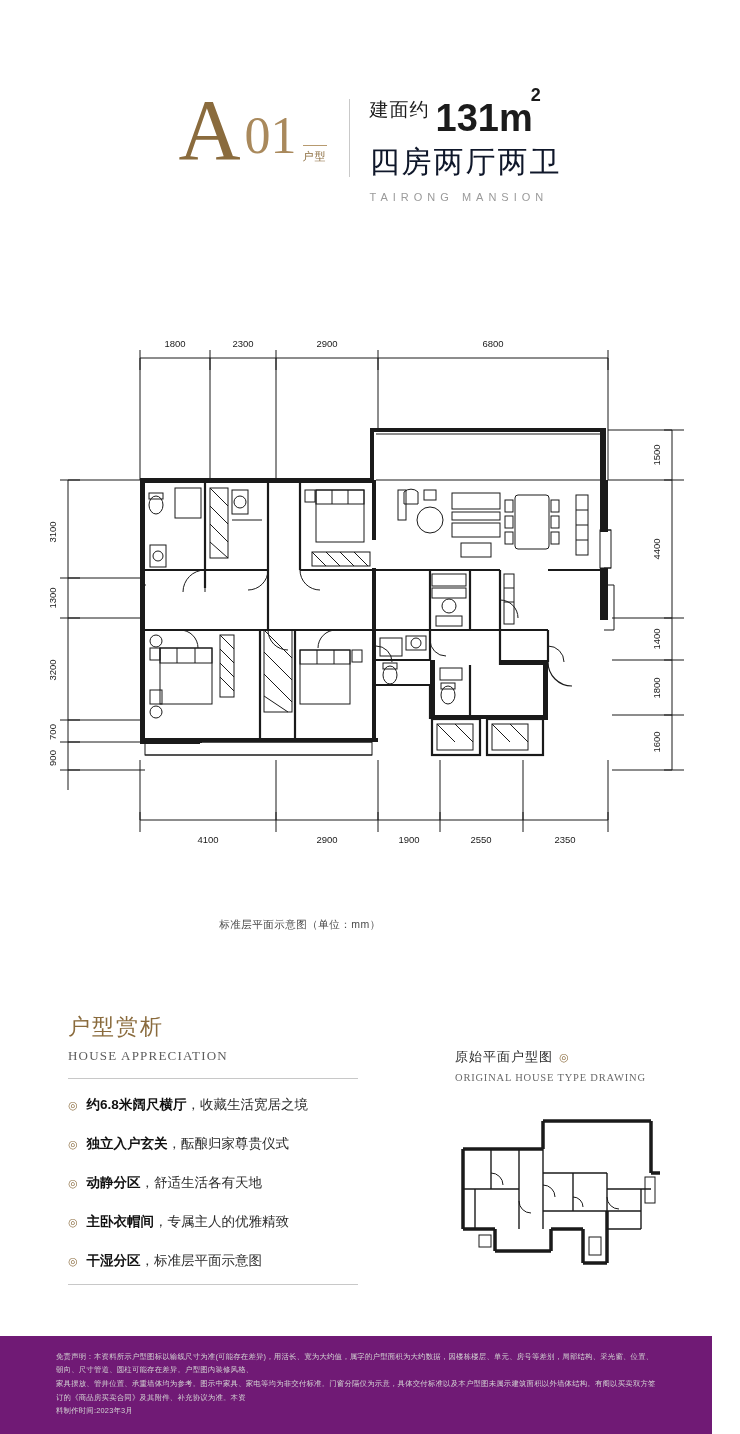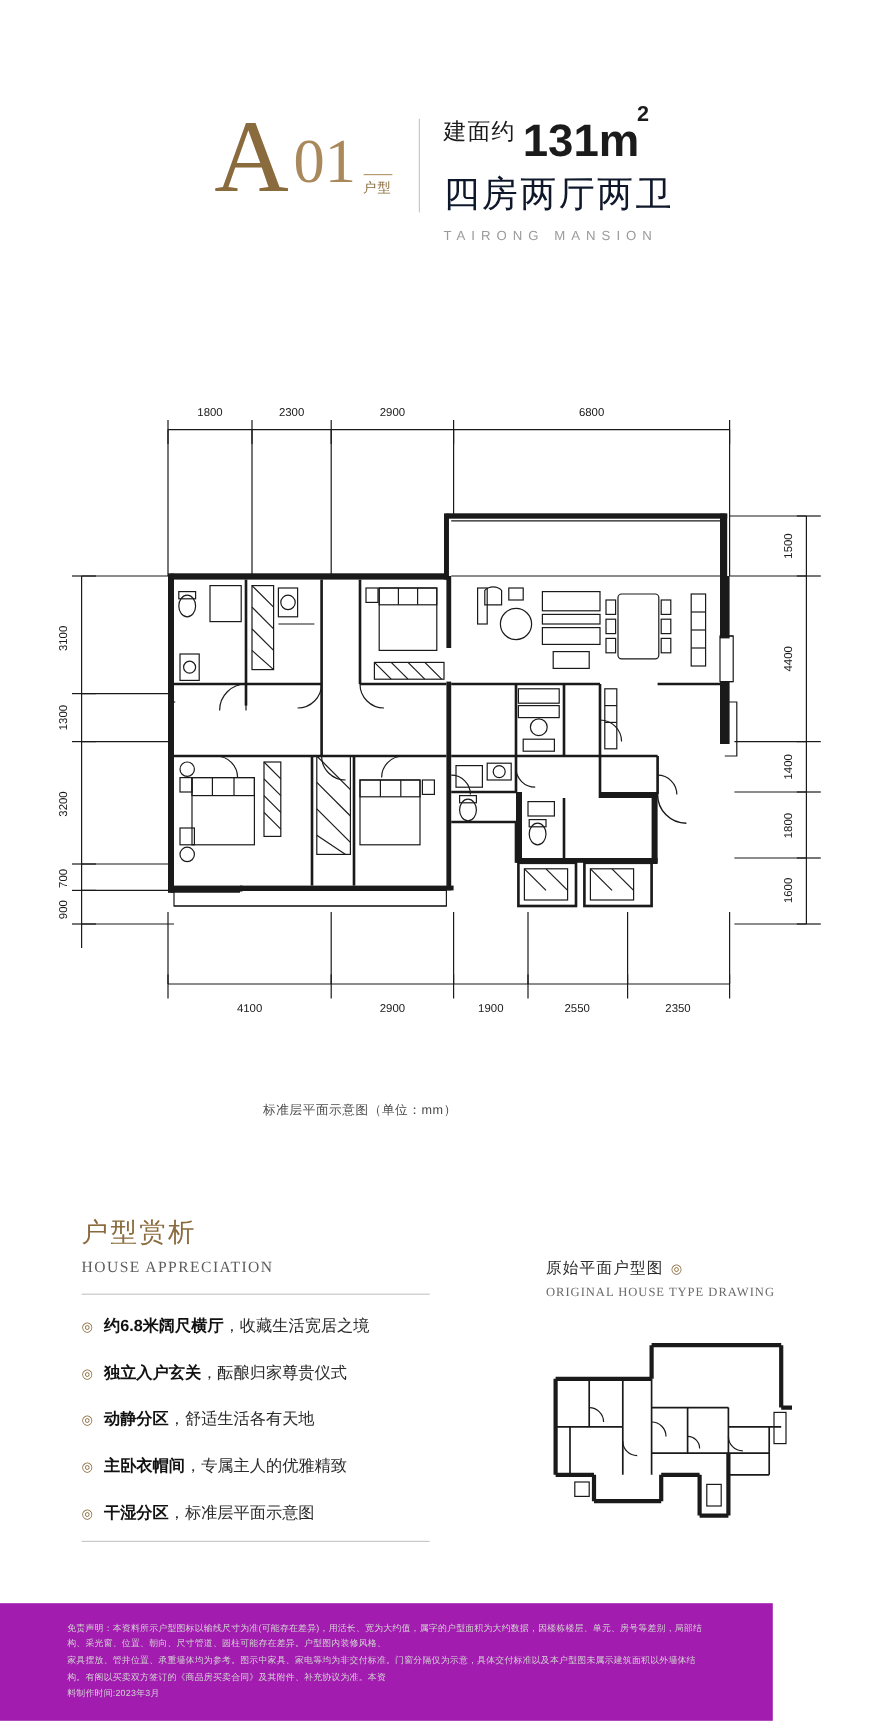--- a/index.html
+++ b/index.html
@@ -192,22 +192,22 @@
     font-family: "Liberation Serif", serif;
   }
   .orig-img {
     margin-top: 28px;
   }
 
   
   .footer {
     position: absolute;
     left: 0; bottom: 0;
-    width: 644px;
-    background: #a21caf;
+    width: 712px;
+    background: #701a75;
     color: #d2d2d2;
     padding: 14px 56px 16px 56px;
     font-size: 7.4px;
     line-height: 1.85;
     letter-spacing: 0.2px;
   }
   .footer p { margin: 0; }
 </style>
 </head>
 <body>

